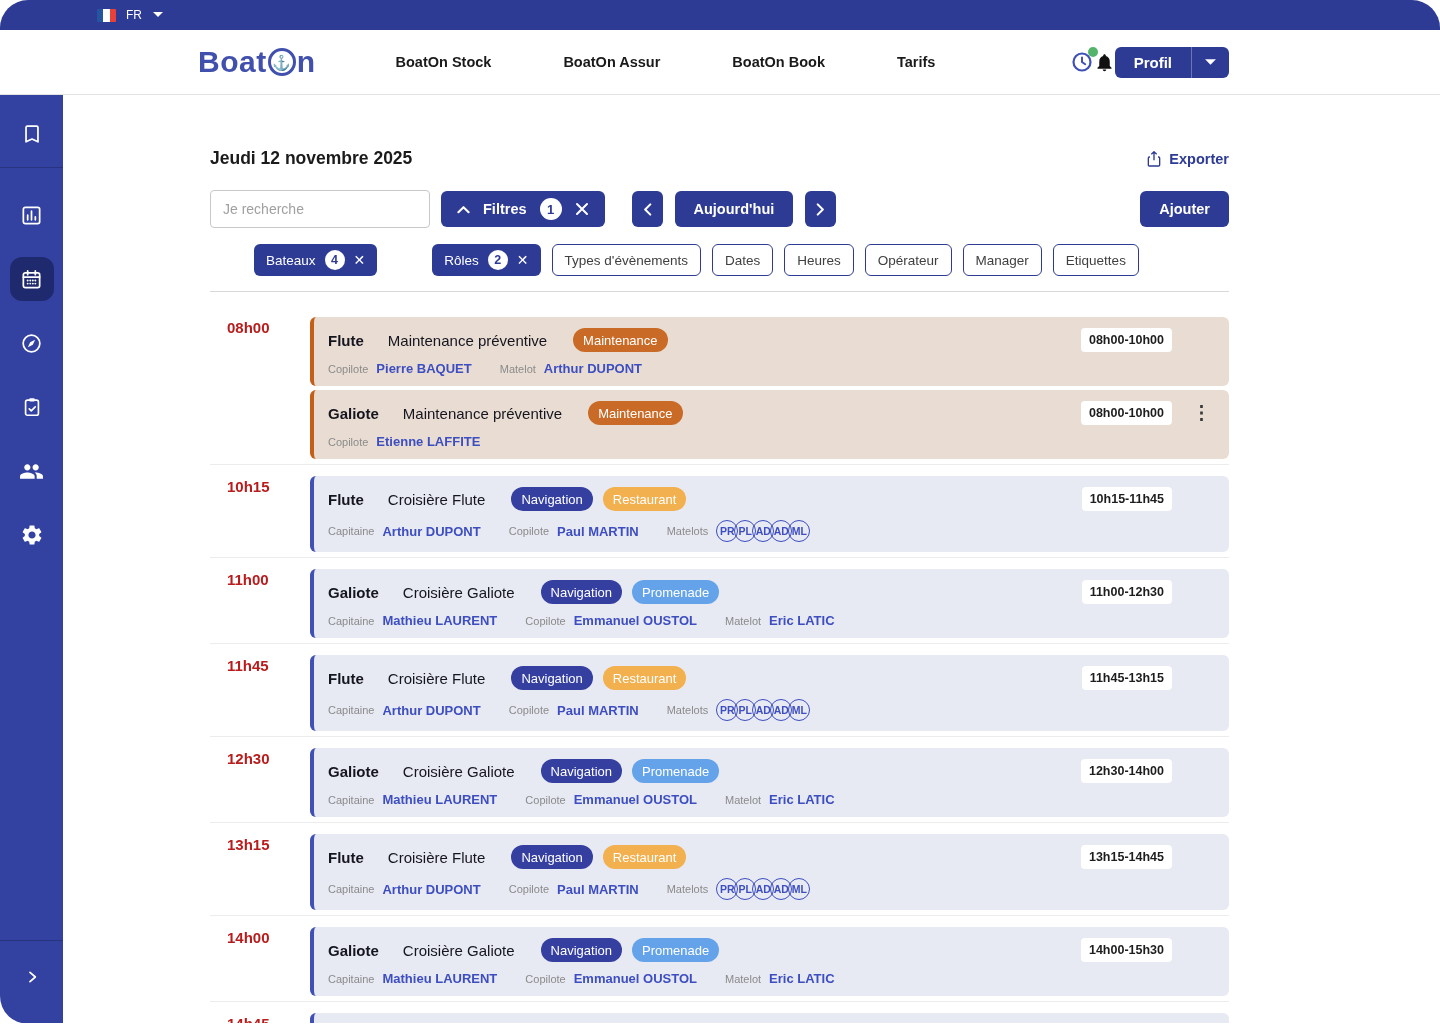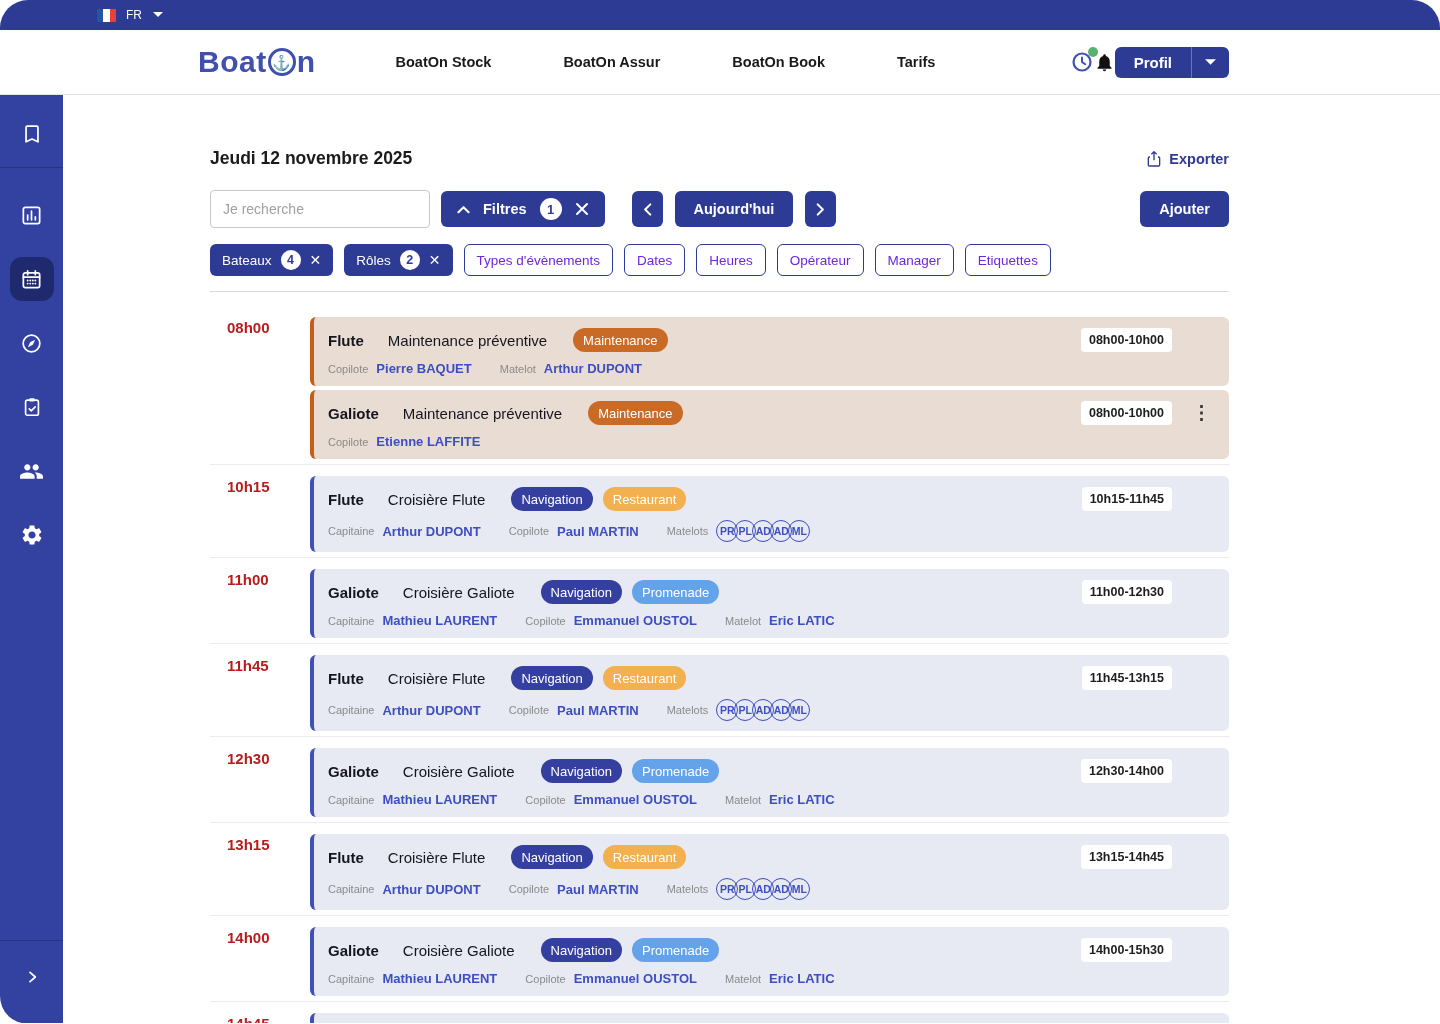--- a/index.html
+++ b/index.html
@@ -48,22 +48,22 @@
   .filters-btn { margin-left:11px; gap:13px; padding:0 16px; }
   .count-badge { width:22px; height:22px; background:#fff; color:#2d3b94; border-radius:50%; font-size:13px; font-weight:700; display:flex; align-items:center; justify-content:center; }
   .nav-btn { width:31px; margin-left:0; }
   .prev-btn { margin-left:27px; }
   .today-btn { margin:0 12px; padding:0 19px; }
   .add-btn { margin-left:auto; padding:0 19px; }
 
   
   .chips-row { margin-top:16px; display:flex; gap:11px; }
   .chip { height:32px; border-radius:6px; display:inline-flex; align-items:center; gap:9px; padding:0 12px; font-size:13.5px; cursor:pointer; }
-  .chip.active { background:#2d3b94; color:#fff; }
-  .chip.plain { background:#fff; border:1px solid #2d3b94; color:#6d28d9; }
+  .chip.active { background:#2d3b94; color:#fff;margin-left:44px; }
+  .chip.plain { background:#fff; border:1px solid #2d3b94; color:#404040; }
   .chip .count-badge { width:20px; height:20px; font-size:12.5px; }
   .chip-x { font-size:14px; cursor:pointer; }
   .chips-divider { margin-top:15px; border-top:1px solid #d9d9d9; }
 
   
   .schedule { margin-top:14px; }
   .group { display:flex; padding:11px 0 5px; border-bottom:1px solid #ececec; }
   .time-label { width:100px; padding-left:17px; padding-top:2px; font-size:15px; font-weight:700; color:#b91c1c; flex-shrink:0; }
   .cards { flex:1; display:flex; flex-direction:column; gap:4px; }
   .card { position:relative; border-radius:6px; border-left:4px solid; min-height:64px; padding:11px 120px 10px 14px; cursor:pointer; }

